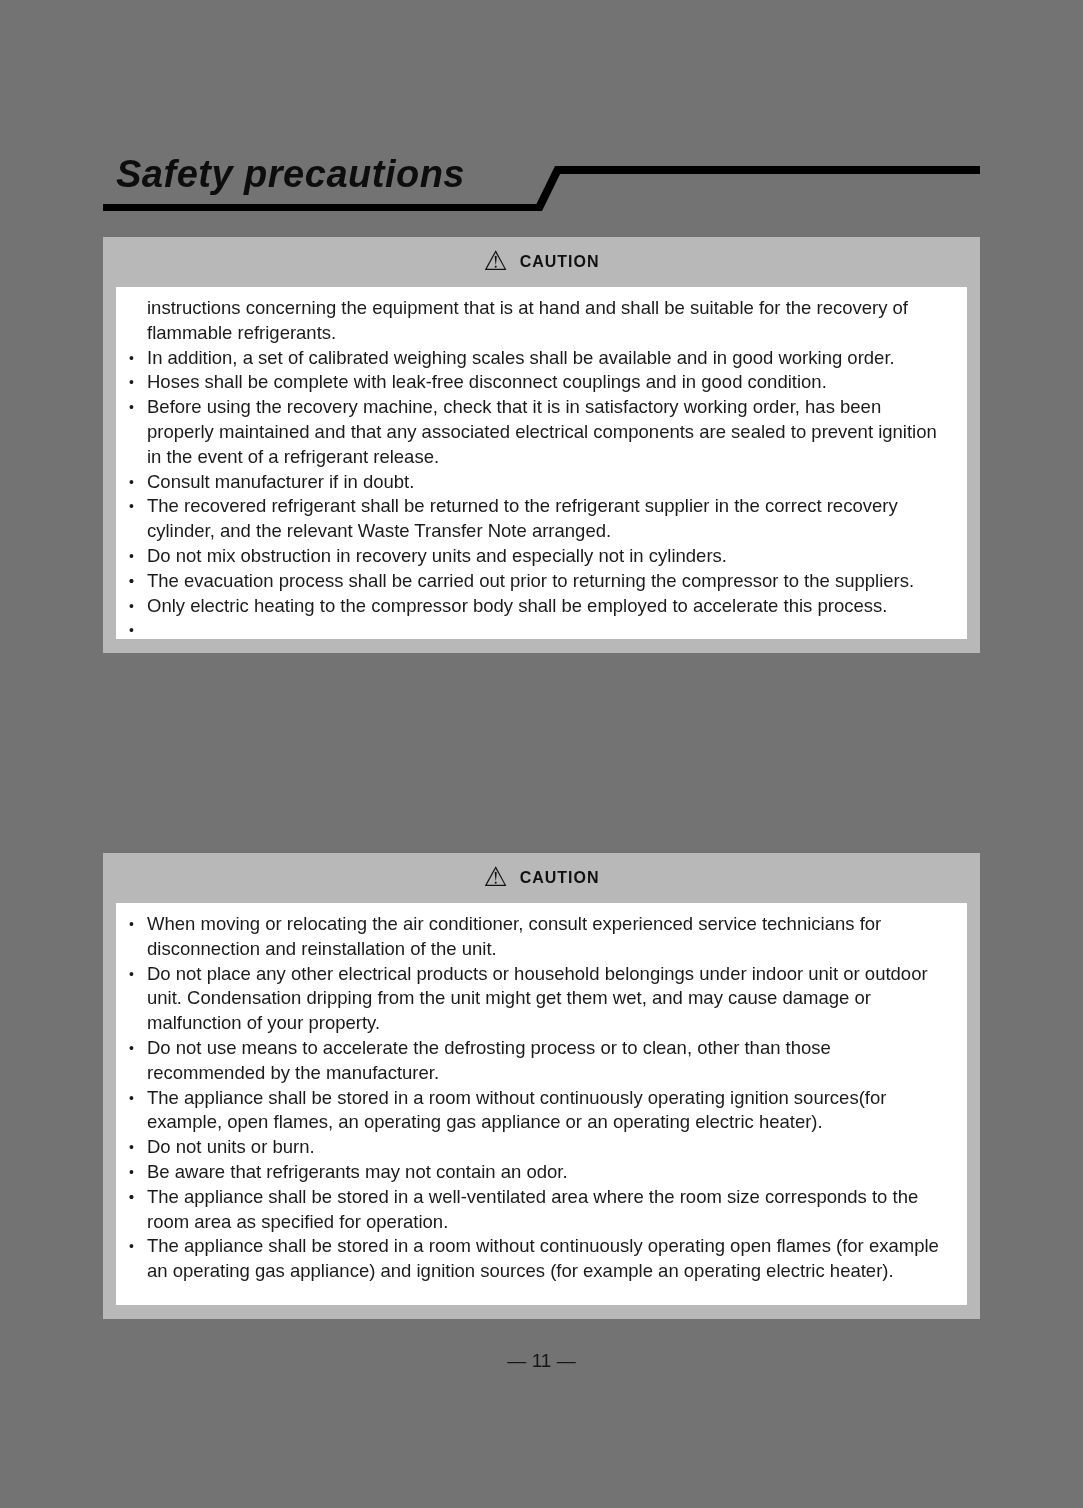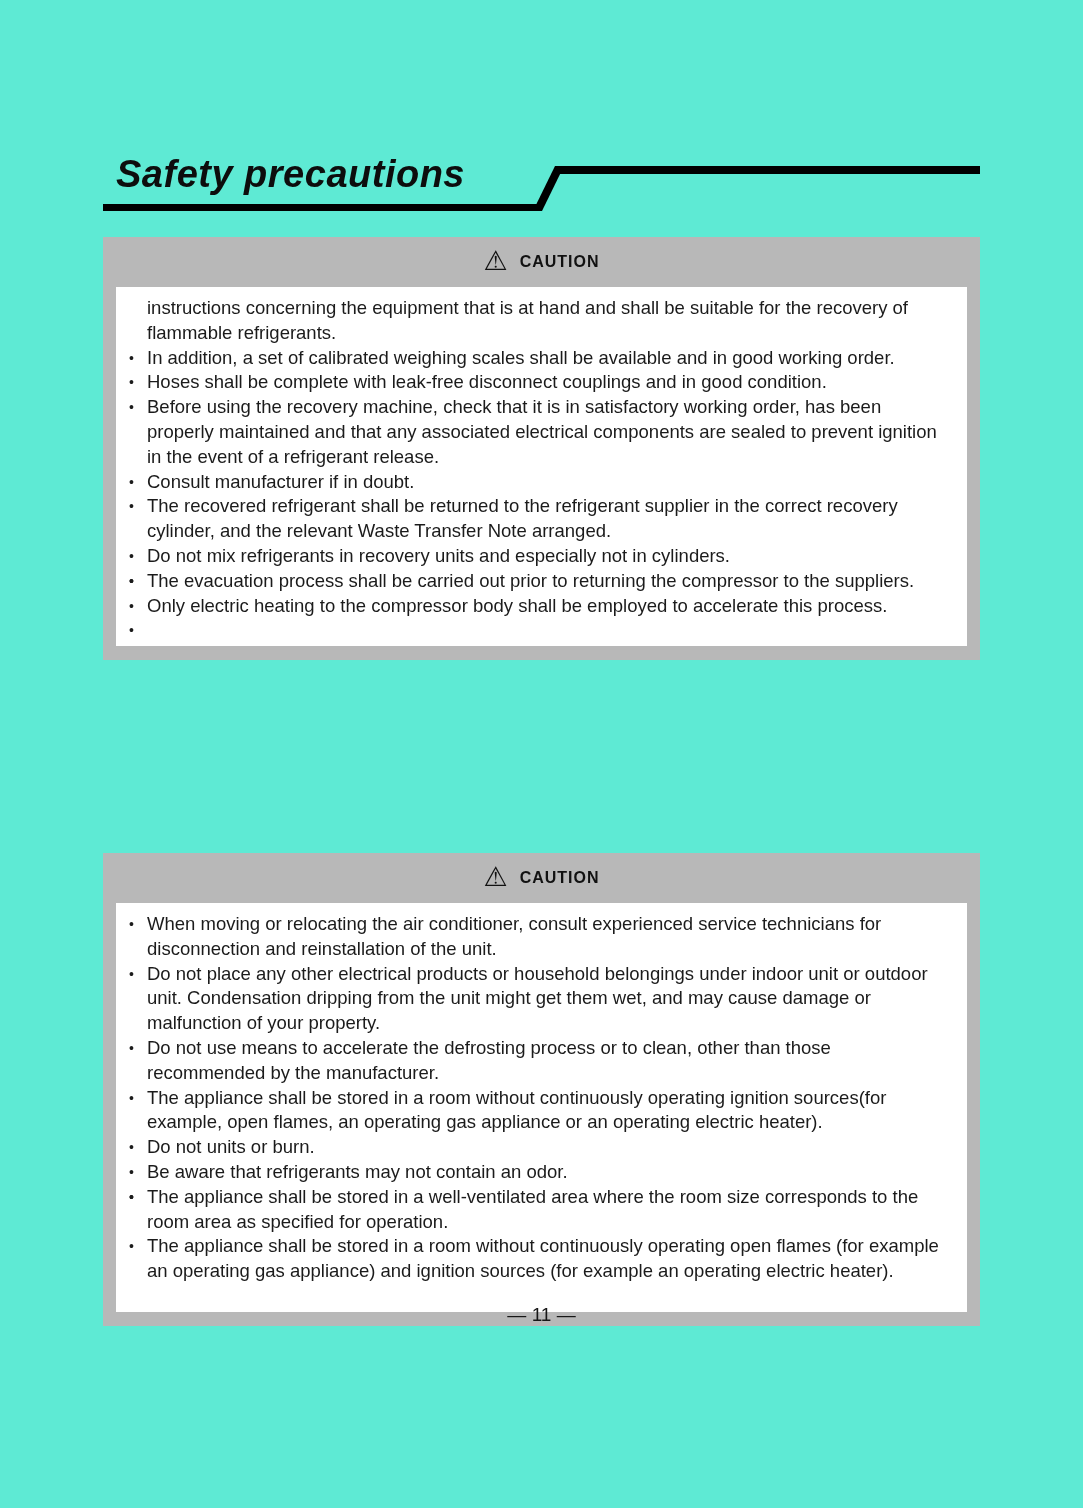--- a/index.html
+++ b/index.html
@@ -1,20 +1,20 @@
 <!DOCTYPE html>
 <html><head>
 <meta charset="utf-8">
 <style>
   html, body { margin:0; padding:0; background:#ffffff; }
   .page {
     position:relative;
     width:1083px;
     height:1508px;
-    background:#5eead4;
+    background:#737373;
     font-family:"Liberation Sans", sans-serif;
     color:#161616;
     overflow:hidden;
   }
 
   
   .page-title {
     position:absolute;
     left:116px;
     top:153px;
@@ -60,21 +60,21 @@
   .caution-title {
     font-size:16px;
     font-weight:bold;
     letter-spacing:1px;
     color:#111;
   }
 
   .caution-body {
     background:#ffffff;
     margin:0 13px;
-    padding:9px 16px 28px 10px;
+    padding:9px 16px 21px 10px;
   }
   ul.item-list {
     list-style:none;
     margin:0;
     padding:0;
     font-size:18.5px;
     line-height:24.8px;
     color:#1b1b1b;
   }
   li.list-item {
@@ -85,21 +85,21 @@
     position:absolute;
     left:3px;
     top:0px;
     font-size:14px;
     line-height:24.8px;
   }
 
   
   .page-number {
     position:absolute;
-    top:1304px;
+    top:1350px;
     left:0;
     width:100%;
     text-align:center;
     font-size:19px;
     color:#161616;
   }
 </style>
 </head>
 <body>
 
@@ -139,21 +139,21 @@
         <li class="list-item">
           <span class="bullet">•</span>
           <span class="item-text">Consult manufacturer if in doubt.</span>
         </li>
         <li class="list-item">
           <span class="bullet">•</span>
           <span class="item-text">The recovered refrigerant shall be returned to the refrigerant supplier in the correct recovery cylinder, and the relevant Waste Transfer Note arranged.</span>
         </li>
         <li class="list-item">
           <span class="bullet">•</span>
-          <span class="item-text">Do not mix refrigerants in recovery units and especially not in cylinders.</span>
+          <span class="item-text">Do not mix obstruction in recovery units and especially not in cylinders.</span>
         </li>
         <li class="list-item">
           <span class="bullet">•</span>
         </li>
         <li class="list-item">
           <span class="bullet">•</span>
           <span class="item-text">The evacuation process shall be carried out prior to returning the compressor to the suppliers.</span>
         </li>
         <li class="list-item">
           <span class="bullet">•</span>

